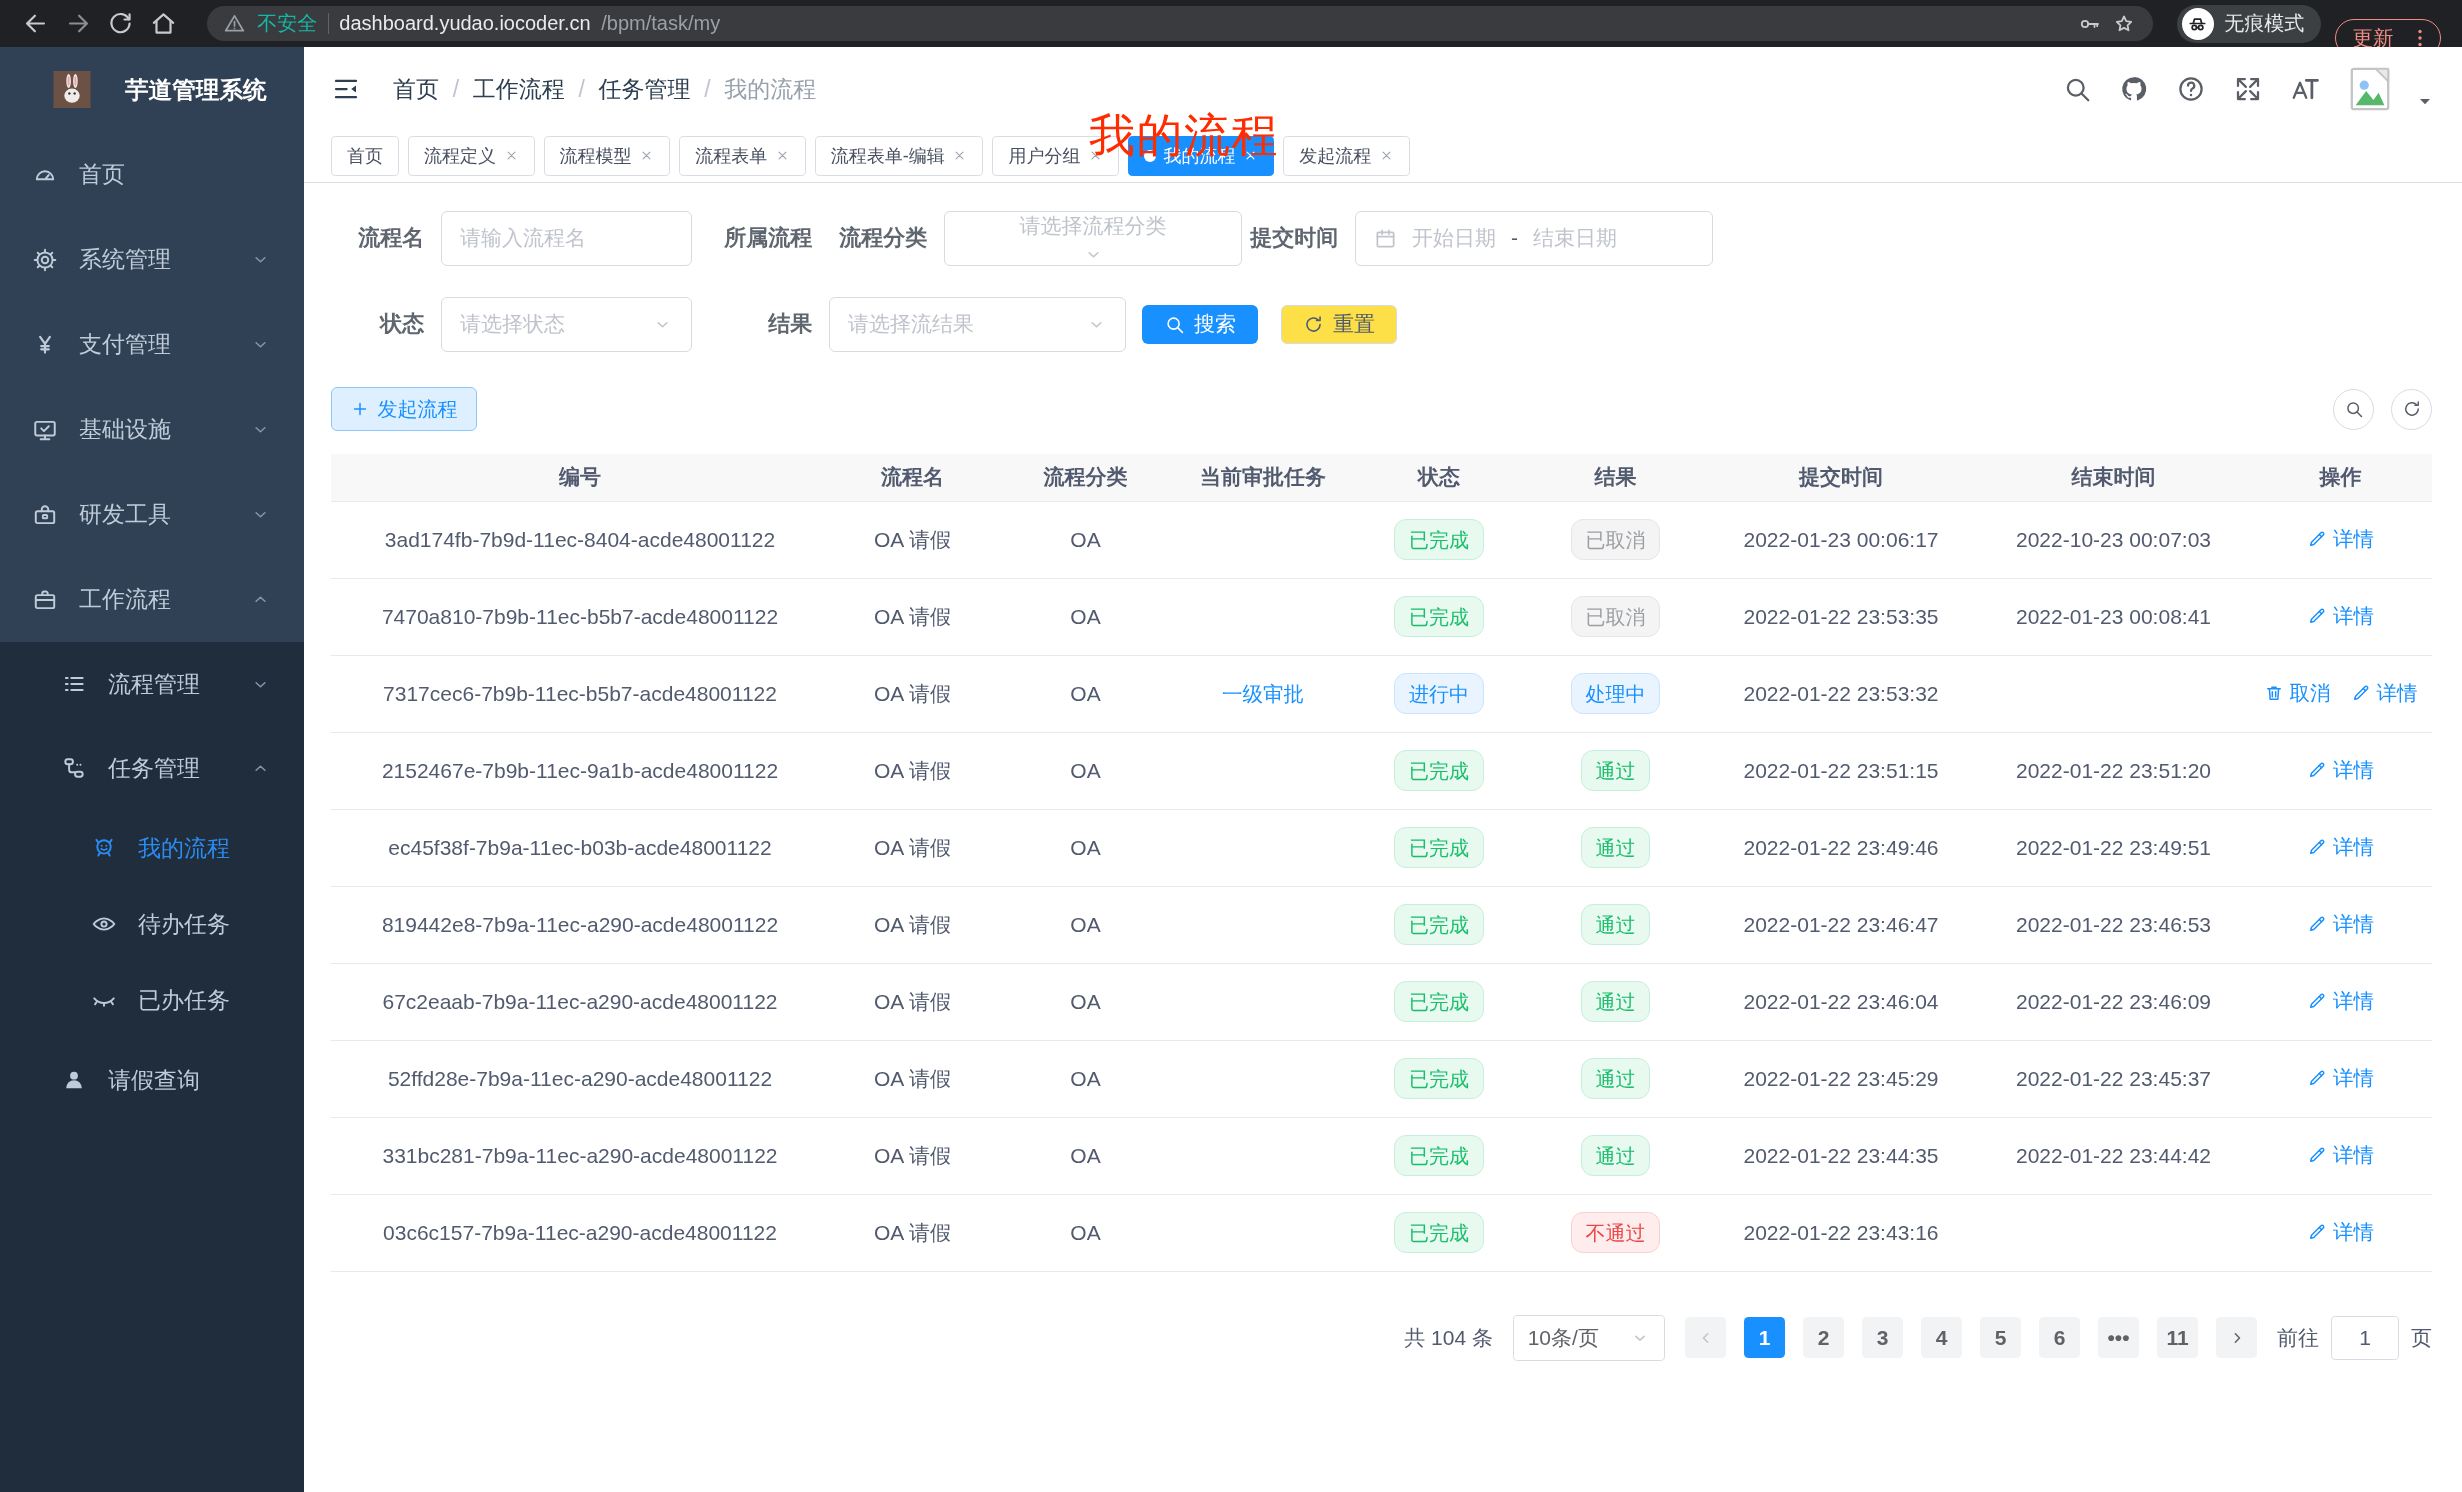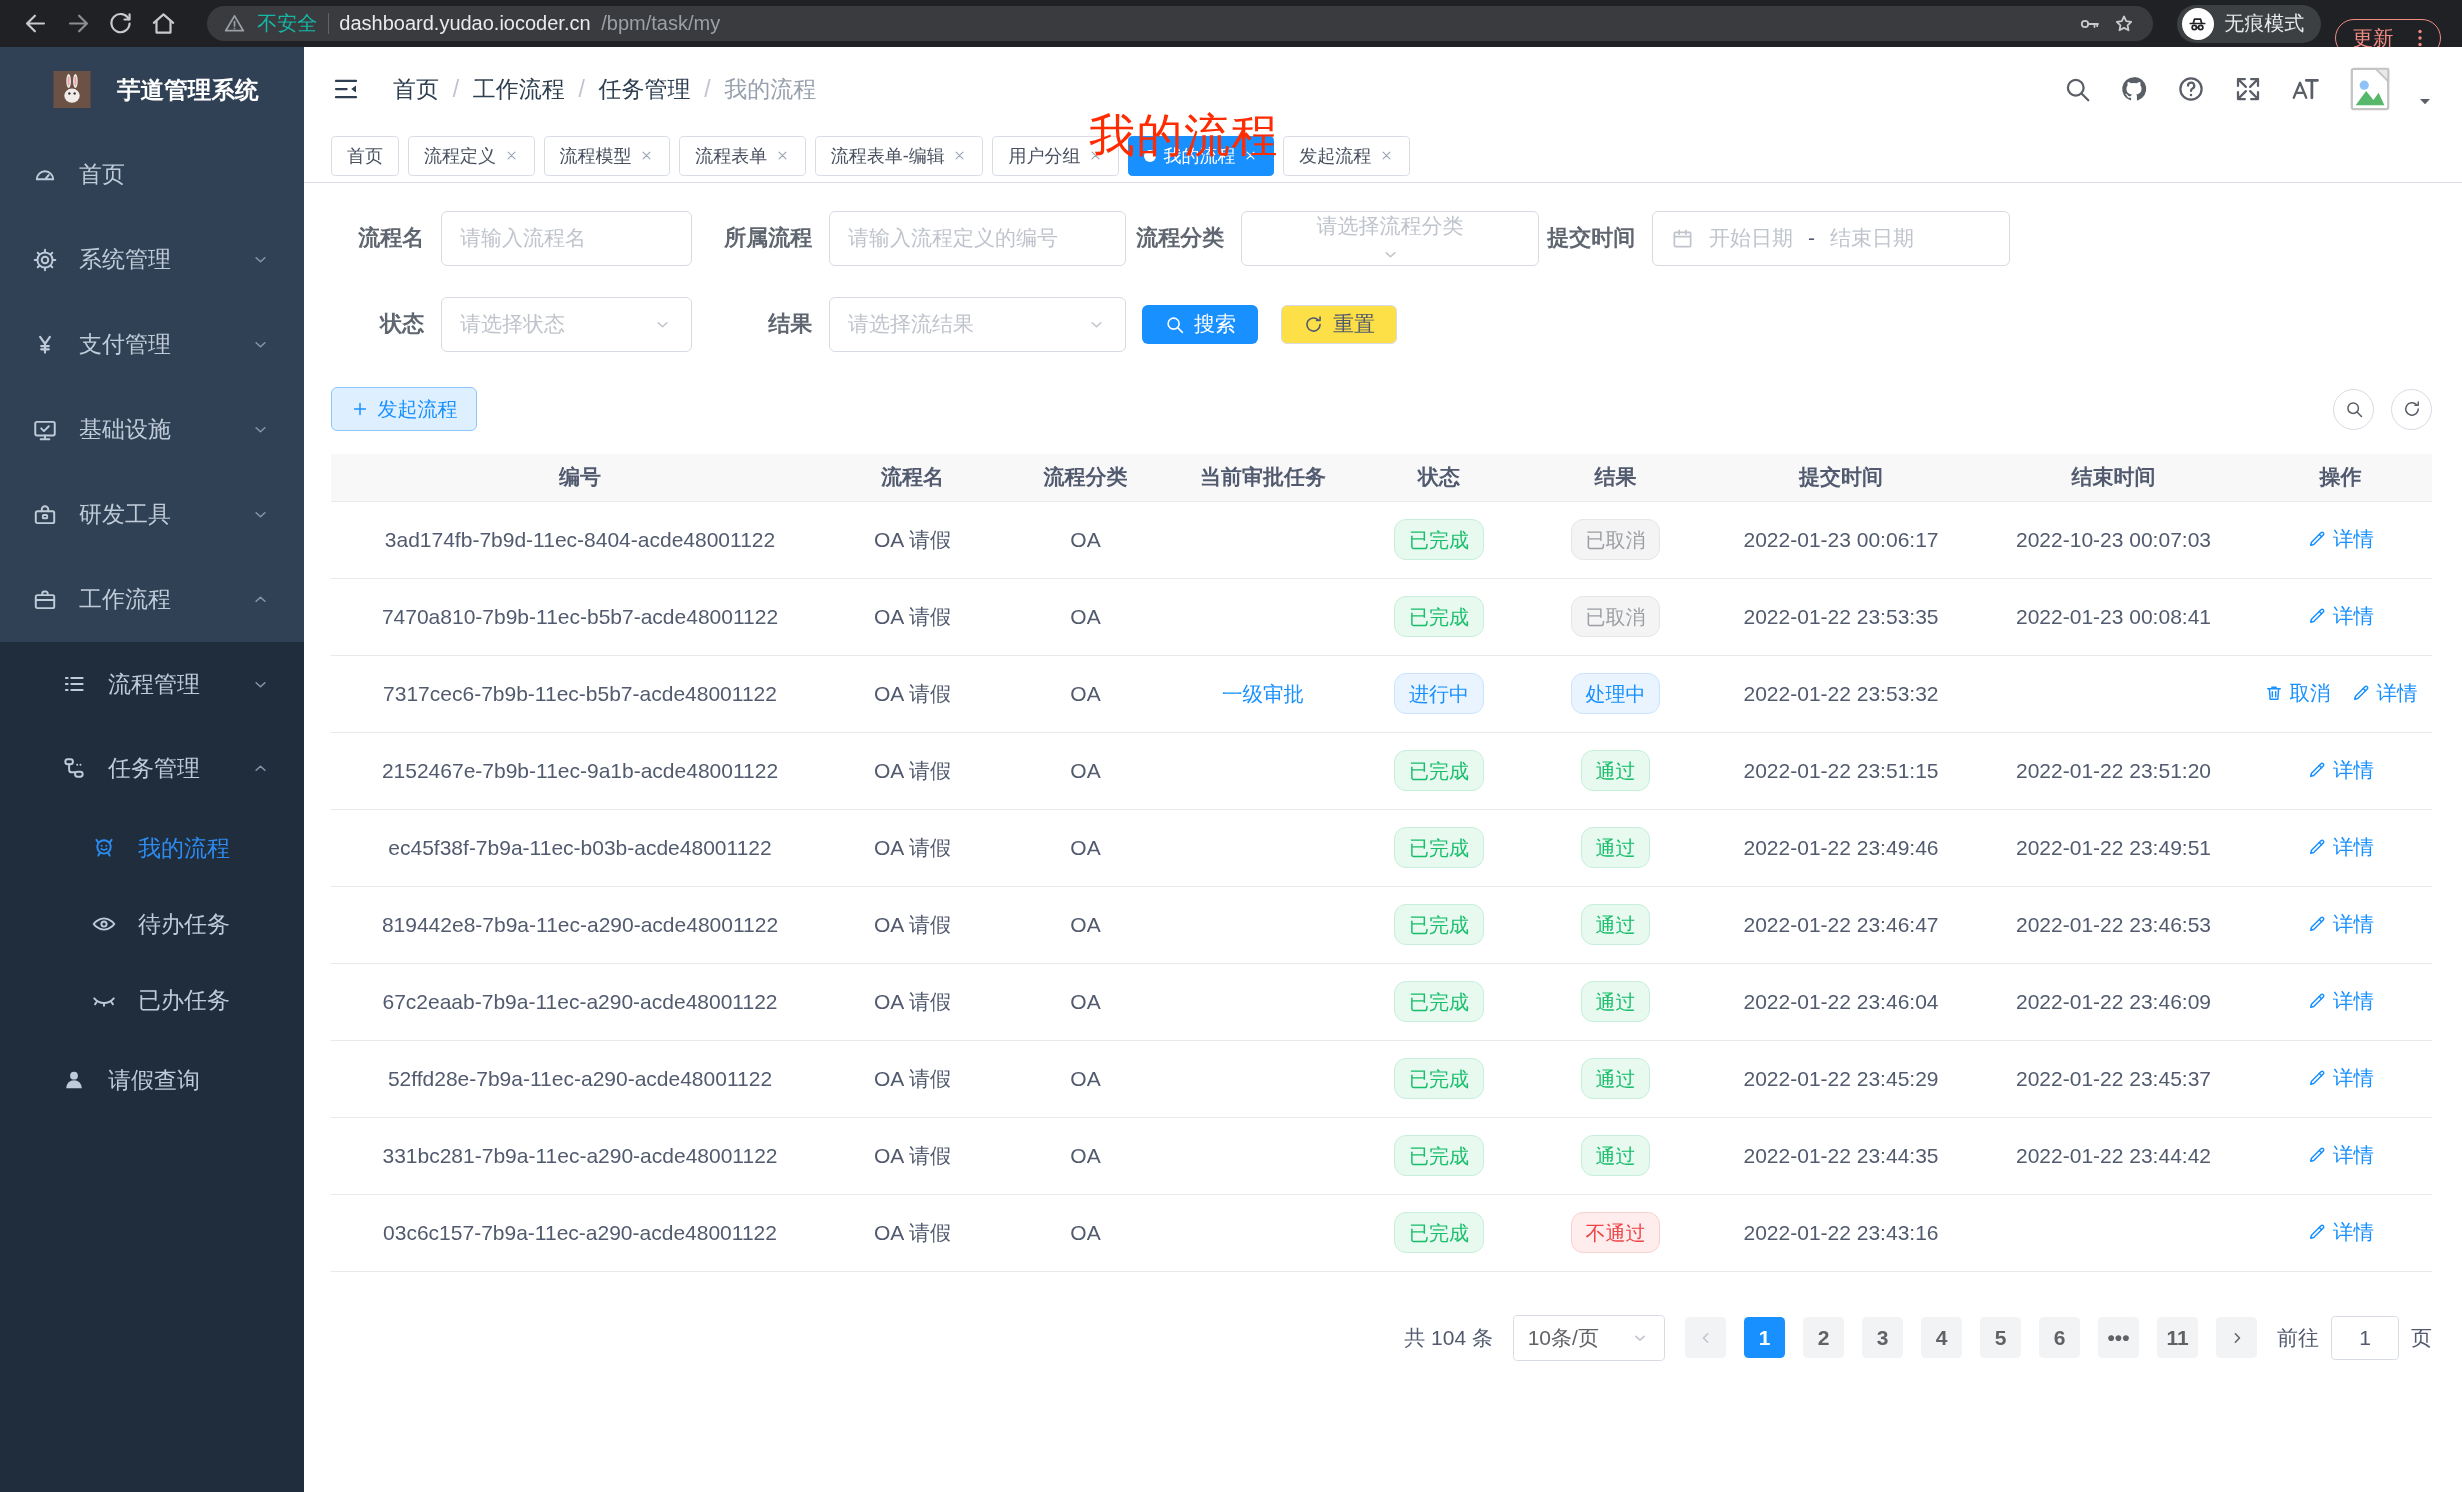--- a/index.html
+++ b/index.html
@@ -21,21 +21,21 @@
   .urlbar .inic { width:24px; height:24px; color:#c8cacd; }
   .chip-incog { height:38px; background:#3c4043; border-radius:20px; display:flex; align-items:center; gap:10.7px; padding:0 16.7px 0 4.6px; color:#e8eaed; font-size:20px; }
   .chip-incog .hatwrap { width:32px; height:32px; background:#fff; border-radius:50%; display:flex; align-items:center; justify-content:center; color:#202124; }
   .chip-incog .hatwrap .icon { width:23px; height:23px; }
   .chip-update { height:38px; border:1.5px solid #f28b82; border-radius:20px; display:flex; align-items:center; gap:15px; padding:0 7.6px 0 16.7px; color:#f28b82; font-size:20.5px;margin-top:28px; }
   .chip-update .icon { width:24px; height:24px; }
 
   
   .app { display:flex; height:1446px; }
   .sidebar { width:304px; background:#304156; color:#bfcbd9; display:flex; flex-direction:column; }
-  .logo-row { height:85px; display:flex; align-items:center; padding-left:47px; gap:20px; }
+  .logo-row { height:85px; display:flex; align-items:center; padding-left:47px; gap:28px; }
   .logo-img { width:50px; height:37px; border-radius:3px; overflow:hidden; }
   .app-title { color:#ffffff; font-size:23.6px; font-weight:bold; white-space:nowrap; }
   .menu { display:flex; flex-direction:column; }
   .mi { position:relative; display:flex; align-items:center; cursor:pointer; white-space:nowrap; font-size:23px; }
   .mi .micon { width:26px; height:26px; margin-right:21px; }
   .mi .chev { position:absolute; right:33px; width:21px; height:21px; color:#8питa; color:#8794a5; }
   .mi.lvl0 { height:85px; padding-left:32px; }
   .mi.lvl1 { height:84px; padding-left:61px; }
   .mi.lvl2 { height:76px; padding-left:91px; }
   .mi.dark { background:#1f2d3d; }
@@ -495,23 +495,20 @@
       </div>
 
     <div class="content">
 
       <div class="frow">
         <span class="flabel w1">流程名</span>
         <div class="ctrl in1">
           <input placeholder="请输入流程名" style="">
         </div>
         <span class="flabel w2">所属流程</span>
-        <div class="ctrl in2">
-          <input placeholder="请输入流程定义的编号" style="">
-        </div>
         <span class="flabel w3">流程分类</span>
         <div class="ctrl sel in3">
           <span class="ph">请选择流程分类</span>
           <span class="icon chevi">
               <svg viewBox="0 0 24 24" fill="none" stroke="currentColor" stroke-width="1.8" stroke-linecap="round" stroke-linejoin="round">
                 <path d="M7 10l5 4.6L17 10"></path>
               </svg>
             </span>
         </div>
         <span class="flabel w4">提交时间</span>

